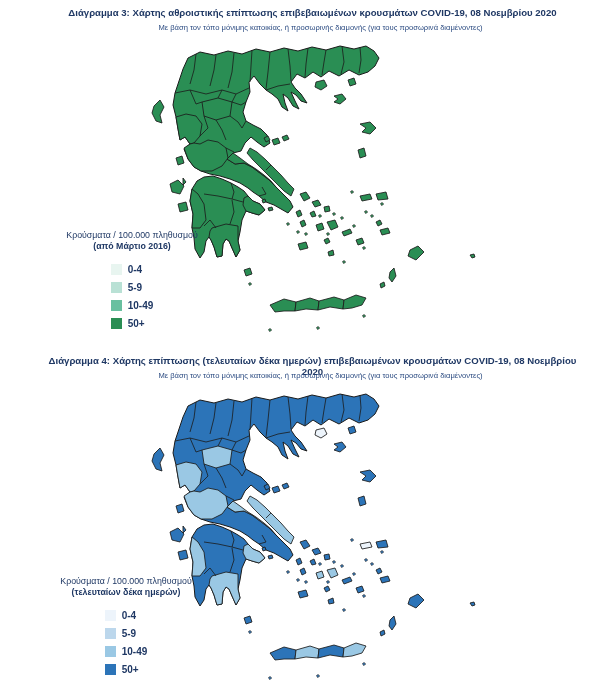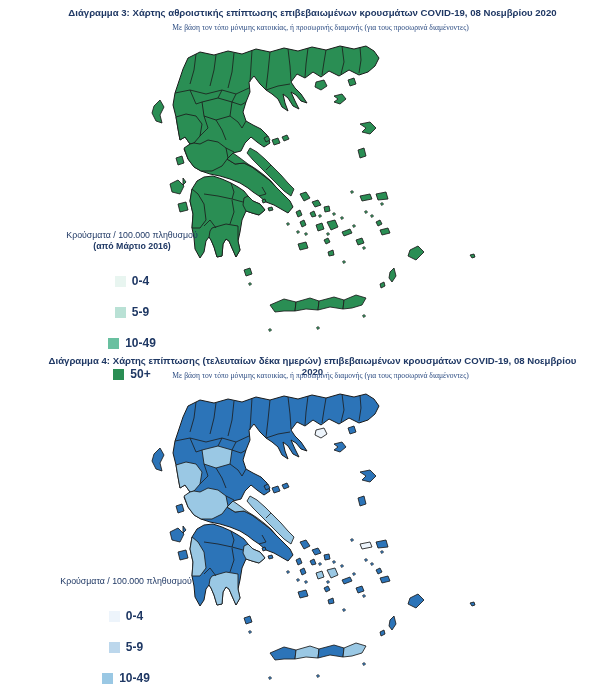--- a/index.html
+++ b/index.html
@@ -3,29 +3,29 @@
 <meta charset="utf-8">
 <style>
   html,body{margin:0;padding:0;background:#ffffff;}
   body{width:601px;height:692px;position:relative;font-family:"Liberation Sans",sans-serif;overflow:hidden;}
   .figure{position:absolute;left:0;width:601px;}
   #fig1{top:0;height:348px;}
   #fig2{top:348px;height:344px;}
   .fig-title{position:absolute;top:7px;left:46px;right:22px;text-align:center;
              font-size:9.6px;font-weight:bold;color:#1f3864;letter-spacing:0;}
   .fig-subtitle{position:absolute;top:23px;left:46px;right:6px;text-align:center;
-             font-size:7.6px;color:#2a4a80;font-family:Liberation Serif, serif;}
+             font-size:7.6px;color:#2a4a80;}
   .map-svg{position:absolute;left:138px;top:44px;width:420px;height:300px;}
   .legend{position:absolute;width:200px;text-align:center;color:#1f3864;}
   #fig1 .legend{left:32px;top:230px;}
   #fig2 .legend{left:26px;top:228px;}
   .legend-title{font-size:8.8px;font-weight:normal;line-height:1.3;}
   .legend-sub{font-size:8.8px;font-weight:bold;line-height:1.25;}
   .legend-items{margin-top:5px;display:inline-block;text-align:left;}
-  .legend-item{display:flex;align-items:center;margin:17px 0;font-size:12px;font-weight:bold;color:#1f3864;justify-content:center;}
+  .legend-item{display:flex;align-items:center;margin:7px 0;font-size:10px;font-weight:bold;color:#1f3864;}
   .swatch{width:11px;height:11px;display:inline-block;margin-right:6px;flex:0 0 auto;}
 </style>
 </head>
 <body>
 
 <section class="figure" id="fig1">
   <div class="fig-title">Διάγραμμα 3: Χάρτης αθροιστικής επίπτωσης επιβεβαιωμένων κρουσμάτων COVID-19, 08 Νοεμβρίου 2020</div>
   <div class="fig-subtitle">Με βάση τον τόπο μόνιμης κατοικίας, ή προσωρινής διαμονής (για τους προσωρινά διαμένοντες)</div>
   <svg class="map-svg" viewBox="0 0 420 300">
       <path d="M50,14L62,8L76,11L90,7L104,10L118,5L132,8L146,4L160,7L174,3L188,6L202,2L216,5L228,2L236,7L241,14L237,22L230,28L221,31L211,26L201,32L191,27L183,33L175,28L167,34L159,30L153,38L157,44L163,50L169,59L163,57L158,51L153,48L157,57L161,65L155,62L150,54L145,50L147,59L150,67L144,63L140,55L134,50L128,46L122,40L116,32L111,38L112,48L108,58L105,68L108,77L115,81L123,85L129,91L132,99L126,103L119,98L113,93L107,99L103,107L95,109L89,115L97,120L106,119L114,123L122,129L130,135L138,143L146,151L152,157L155,163L150,169L143,165L136,161L128,158L121,152L115,148L110,144L102,139L92,135L82,132L72,130L63,127L56,123L50,115L46,105L52,100L47,93L42,96L40,85L38,73L35,61L37,49L41,37L45,25Z" fill="#2a8e54" stroke="#1b1b1b" stroke-width="1" stroke-linejoin="round"></path>
@@ -238,20 +238,21 @@
       <path d="M128,46L140,42L152,40" fill="none" stroke="#1b1b1b" stroke-width="0.8" stroke-linejoin="round"></path>
       <path d="M124,143L128,150L121,152" fill="none" stroke="#1b1b1b" stroke-width="0.8" stroke-linejoin="round"></path>
       <path d="M66,150L80,152L94,155L105,158" fill="none" stroke="#1b1b1b" stroke-width="0.8" stroke-linejoin="round"></path>
       <path d="M93,139L96,148L94,155" fill="none" stroke="#1b1b1b" stroke-width="0.8" stroke-linejoin="round"></path>
       <path d="M66,182L72,176L78,184" fill="none" stroke="#1b1b1b" stroke-width="0.8" stroke-linejoin="round"></path>
       <path d="M92,180L96,168L94,156" fill="none" stroke="#1b1b1b" stroke-width="0.8" stroke-linejoin="round"></path>
       <path d="M133,121L128,126" fill="none" stroke="#1b1b1b" stroke-width="0.8" stroke-linejoin="round"></path>
     </svg>
   <div class="legend">
     <div class="legend-title">Κρούσματα / 100.000 πληθυσμού</div>
+    <div class="legend-sub">(τελευταίων δέκα ημερών)</div>
     <div class="legend-items"><div class="legend-item">
           <span class="swatch" style="background: rgb(237, 244, 251);"></span>
           <span>0-4</span>
         </div><div class="legend-item">
           <span class="swatch" style="background: rgb(188, 215, 236);"></span>
           <span>5-9</span>
         </div><div class="legend-item">
           <span class="swatch" style="background: rgb(154, 200, 228);"></span>
           <span>10-49</span>
         </div><div class="legend-item">

